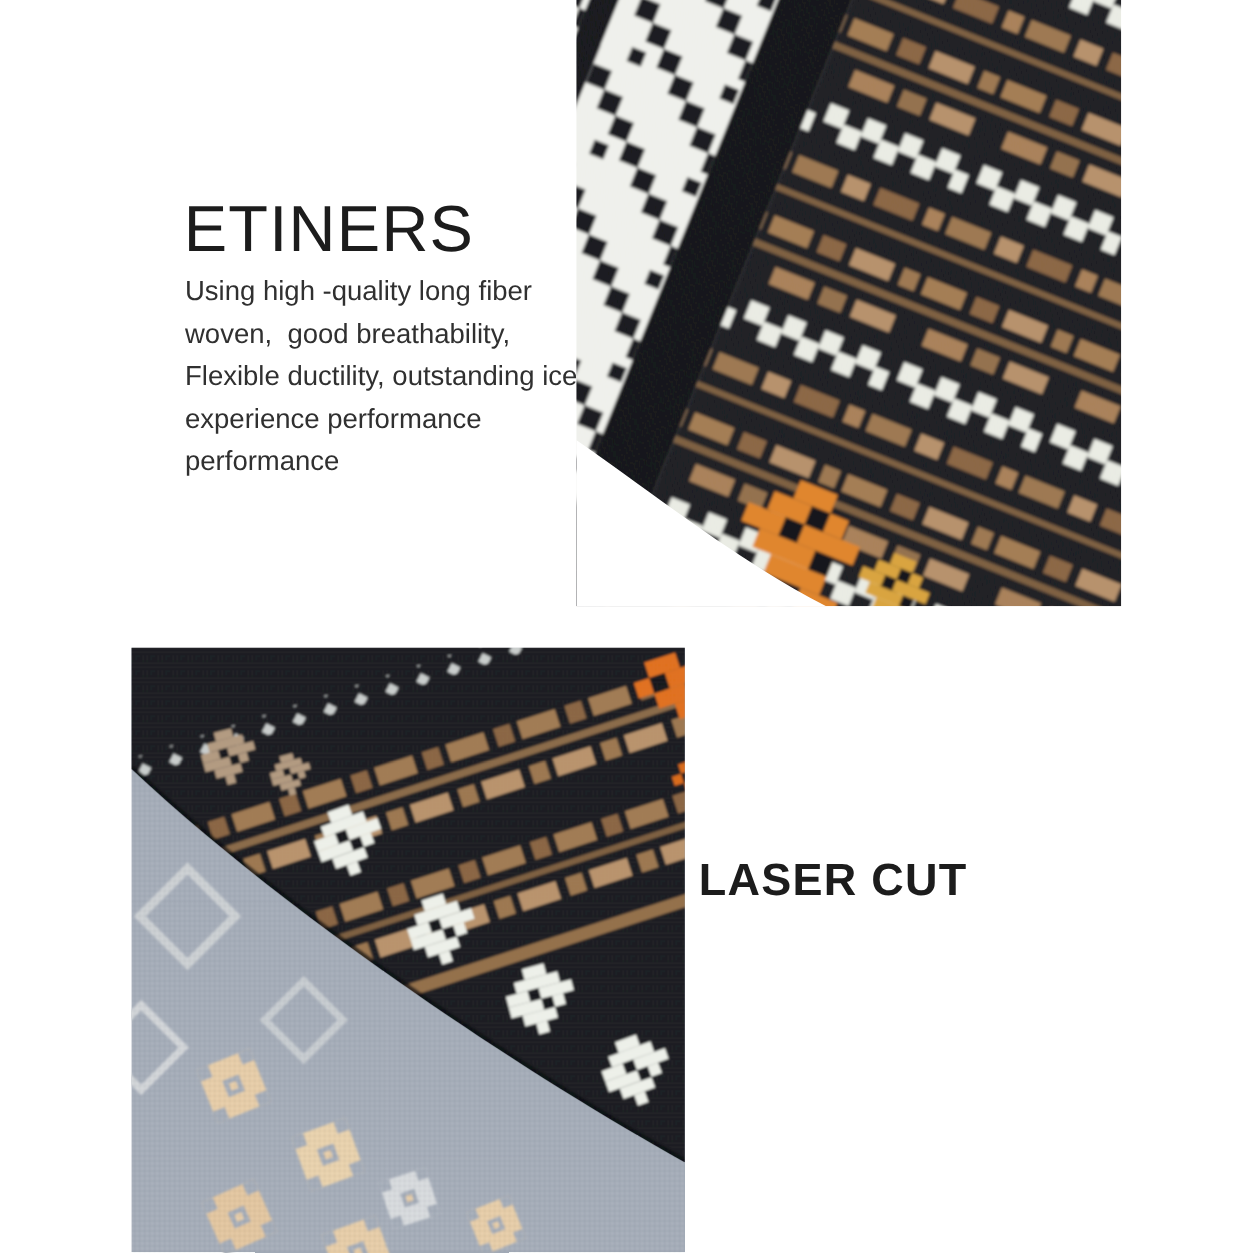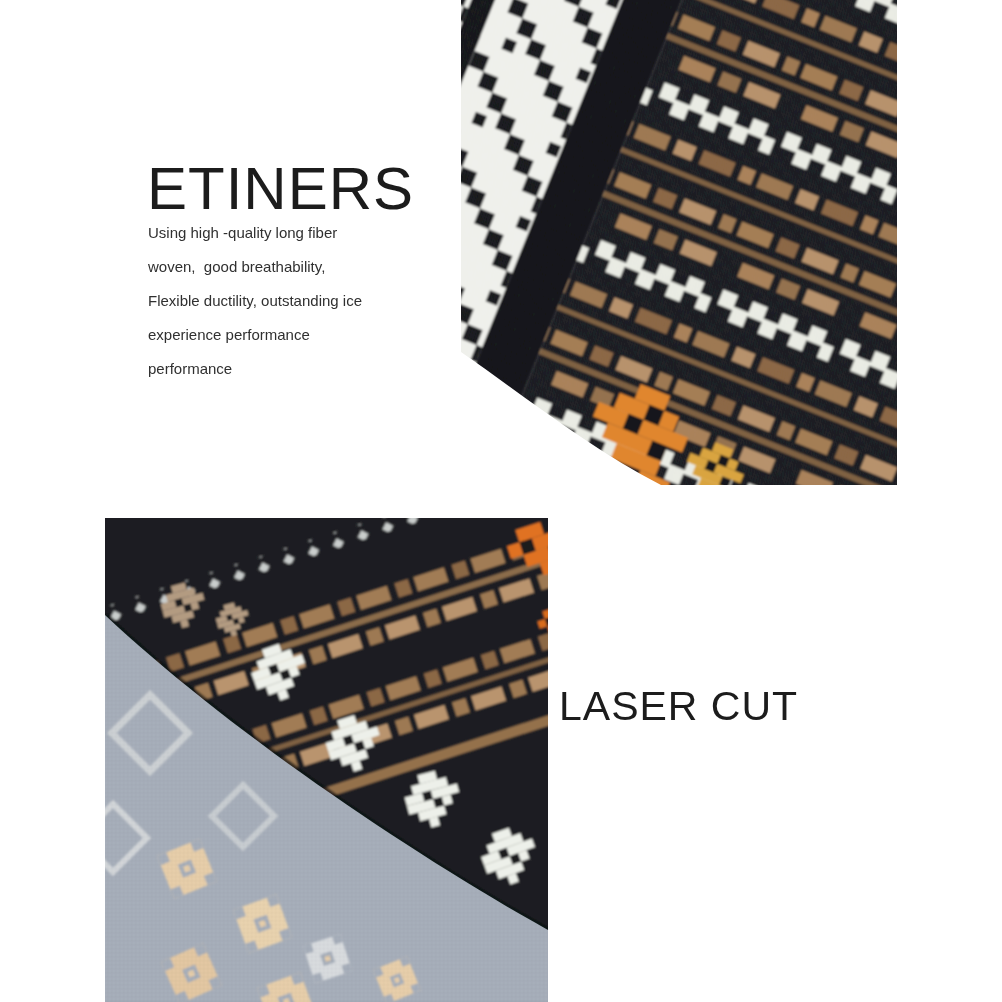--- a/index.html
+++ b/index.html
@@ -6,26 +6,26 @@
   .canvas{
     position:relative;width:1002px;height:1002px;background:#ffffff;
     font-family:"Liberation Sans",sans-serif;overflow:hidden;margin:0 auto;
   }
   .photo{position:absolute;overflow:hidden;}
   .photo svg{display:block;width:100%;height:100%;}
   #top-photo{left:461px;top:0;width:436px;height:485px;}
   #bottom-photo{left:105px;top:518px;width:443px;height:484px;}
   .heading{
     position:absolute;font-weight:400;color:#1c1c1c;letter-spacing:1px;
-    font-size:60px;line-height:1.1;white-space:nowrap;
+    font-size:52px;line-height:1.1;white-space:nowrap;
   }
   #heading-top{left:147px;top:156px;}
-  #heading-bottom{left:559px;top:684px;font-size:41px;}
+  #heading-bottom{left:559px;top:684px;font-size:36px;font-weight:bold;}
   .body-text{
-    position:absolute;color:#303030;font-size:15px;line-height:34px;
+    position:absolute;color:#303030;font-size:22px;line-height:34px;
     white-space:pre-wrap;width:360px;
   }
   #body-top{left:148px;top:216px;}
   #body-bottom{left:563px;top:756px;}
 </style>
 </head>
 <body>
 
 <div class="canvas">
 

